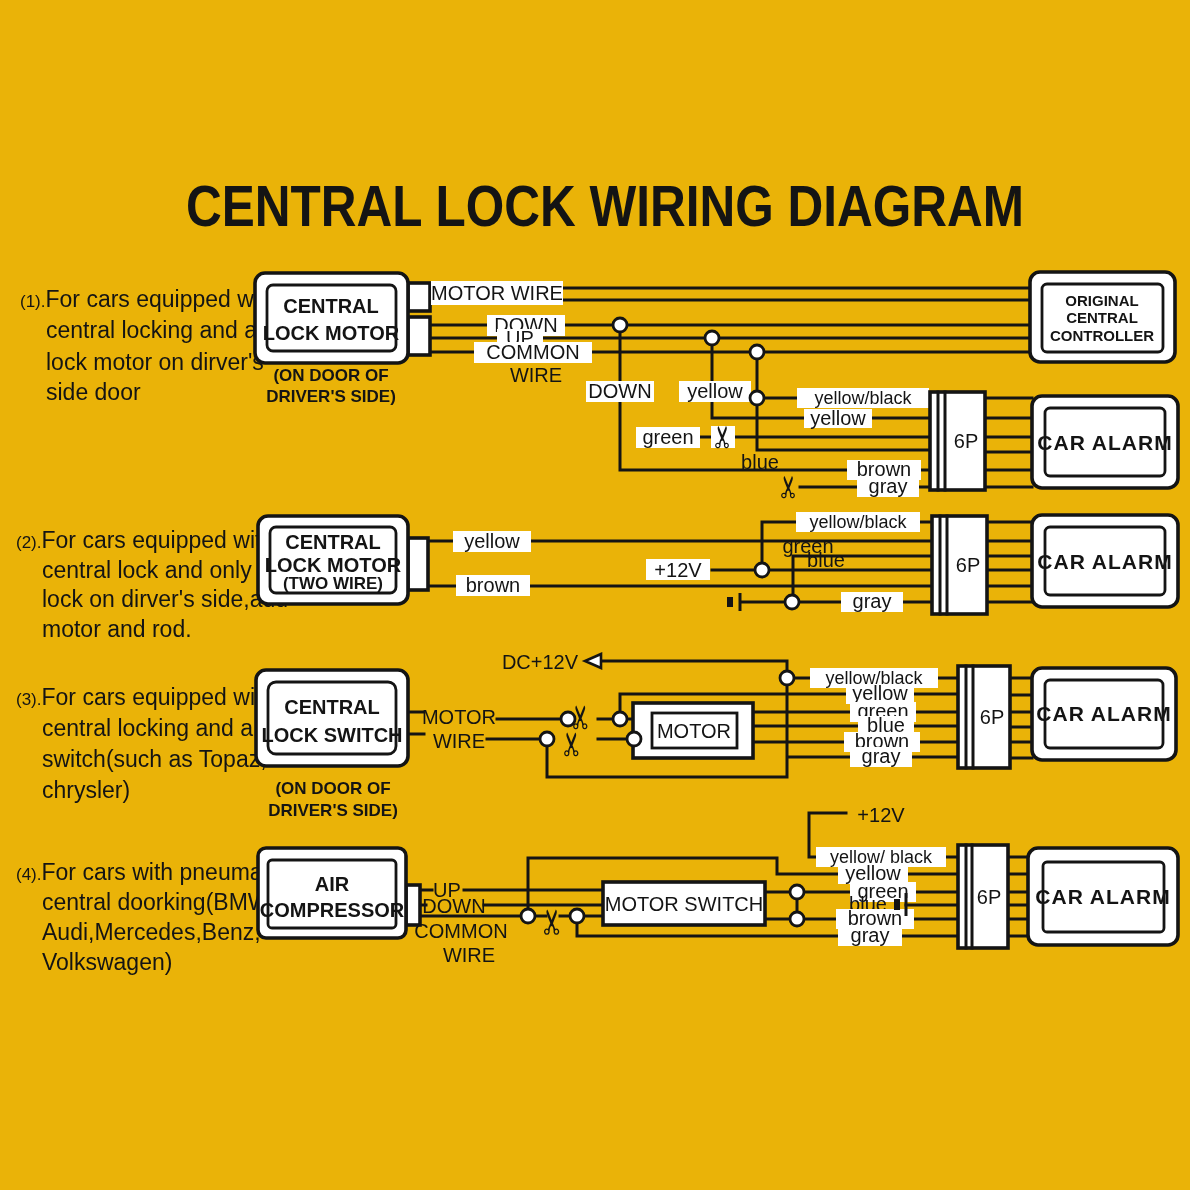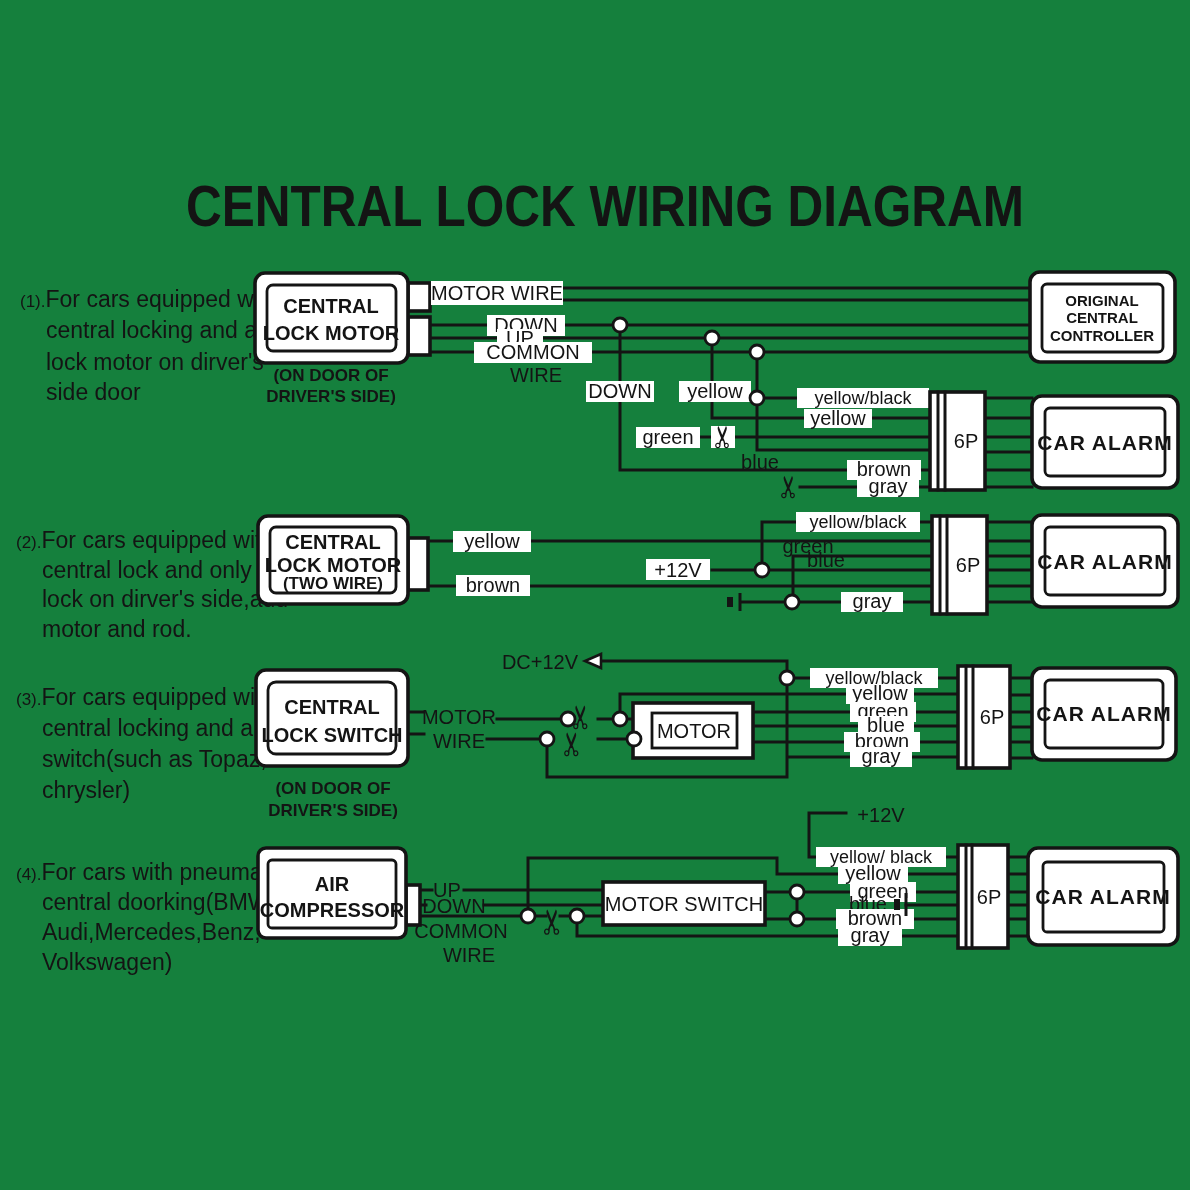--- a/index.html
+++ b/index.html
@@ -1,16 +1,16 @@
 <!DOCTYPE html>
 <html><head>
 <meta charset="utf-8">
 <style>
   html,body{margin:0;padding:0;background:#fff;}
-  #stage{position:relative;width:1190px;height:1190px;background:#15803d;overflow:hidden;
+  #stage{position:relative;width:1190px;height:1190px;background:#eab308;overflow:hidden;
          font-family:"Liberation Sans",sans-serif;}
   svg{position:absolute;left:0;top:0;}
   .w{stroke:#141414;stroke-width:3;fill:none;stroke-linecap:square;stroke-linejoin:miter;}
   .bx{stroke:#141414;stroke-width:3.6;fill:#fff;}
   .bx2{stroke:#141414;stroke-width:2.8;fill:none;}
   .jc{fill:#fff;stroke:#141414;stroke-width:2.8;}
   .gbar{stroke:#141414;stroke-width:3;}
   .gdot{fill:#141414;}
   .bg{fill:#fff;}
   text{fill:#141414;font-family:"Liberation Sans",sans-serif;}

